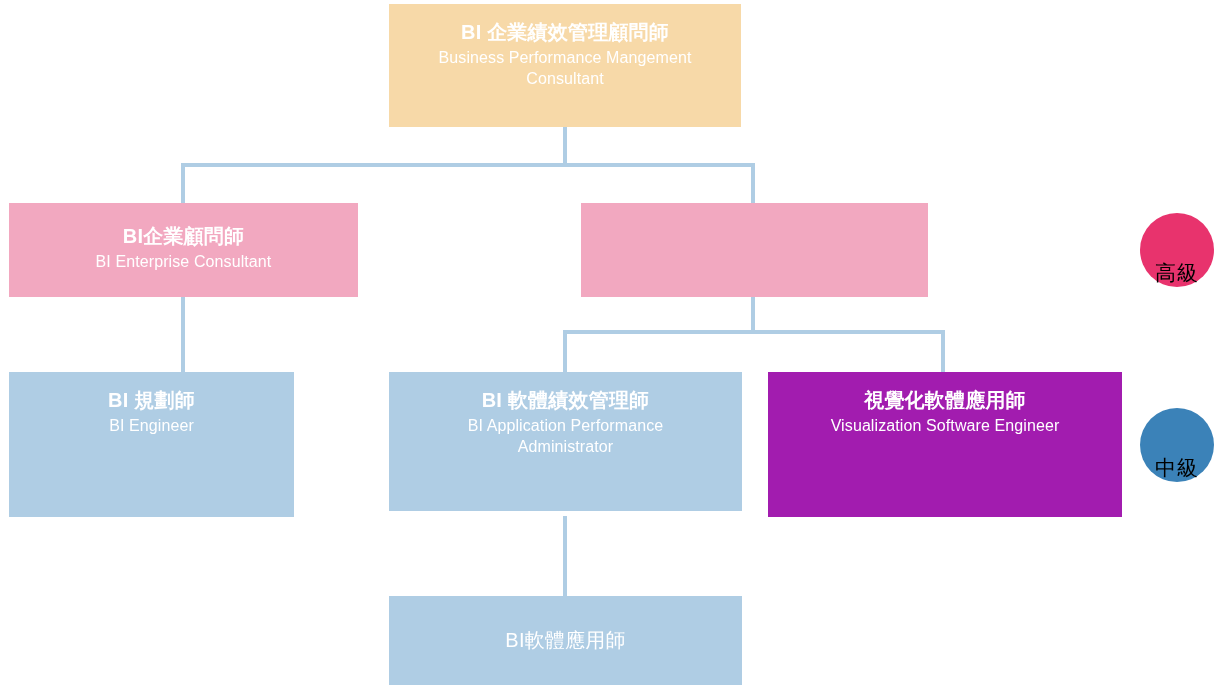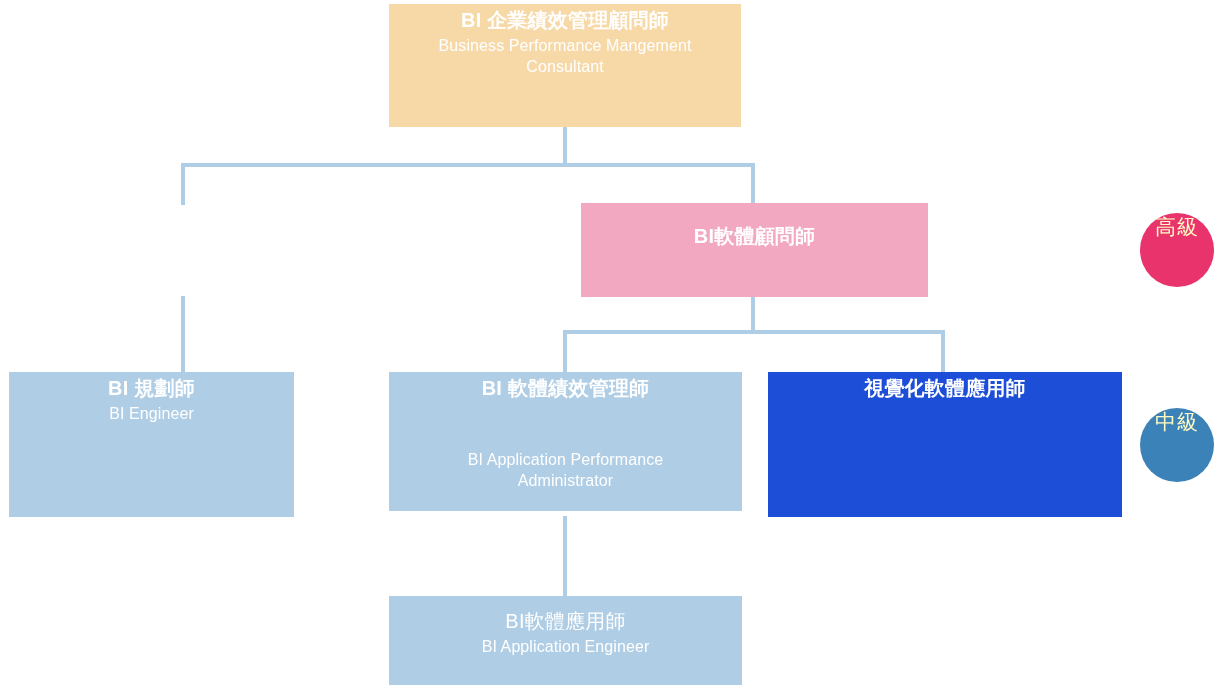--- a/index.html
+++ b/index.html
@@ -29,21 +29,21 @@
   .conn-h { height: 4px; }
 
   
   .node {
     position: absolute;
     box-sizing: border-box;
     display: flex;
     flex-direction: column;
     align-items: center;
     text-align: center;
-    padding-top: 2px;
+    padding-top: 14px;
     color: #ffffff;
     overflow: hidden;
   }
   .node .zh {
     font-size: 20px;
     font-weight: bold;
     line-height: 1.45;
     letter-spacing: 0.2px;
     white-space: nowrap;
   }
@@ -52,30 +52,30 @@
     font-weight: 400;
     line-height: 1.32;
     letter-spacing: 0.1px;
     padding: 0 10px;
   }
   .node.thin-zh .zh { font-weight: 400; }
 
   .c-orange     { background: #F7D9A8; }
   .c-pink       { background: #F2A8C0; }
   .c-lightblue  { background: #AFCDE4; }
-  .c-darkblue   { background: #1d4ed8; }
+  .c-darkblue   { background: #a21caf; }
 
   
   .badge {
     position: absolute;
     border-radius: 50%;
     display: flex;
-    align-items: flex-start;
+    align-items: flex-end;
     justify-content: center;
-    color: #fef9c3;
+    color: #000000;
     font-size: 21px;
     font-weight: 400;
     letter-spacing: 1px;
   }
   .badge-senior { background: #E8336D; }
   .badge-mid    { background: #3B82B8; font-family: Liberation Mono, monospace; }
 </style>
 </head>
 <body>
 
@@ -99,42 +99,45 @@
 
   <div class="conn conn-v" style="left:941px; top:330px; height:44px;"></div>
 
   <div class="conn conn-v" style="left:563px; top:516px; height:80px;"></div>
 
   <div class="node c-orange" style="left:389px; top:4px; width:352px; height:123px;">
     <div class="zh">BI 企業績效管理顧問師</div>
     <div class="en">Business Performance Mangement Consultant</div>
   </div>
 
+  <div class="node c-pink" style="left:9px; top:203px; width:349px; height:94px; padding-top:19px;">
+    <div class="zh">BI企業顧問師</div>
+    <div class="en">BI Enterprise Consultant</div>
+  </div>
 
   <div class="node c-pink" style="left:581px; top:203px; width:347px; height:94px; padding-top:19px;">
-    <div class="zh">BI軟體顧問師</div>
   </div>
 
   <div class="node c-lightblue" style="left:9px; top:372px; width:285px; height:145px;">
     <div class="zh">BI 規劃師</div>
     <div class="en">BI Engineer</div>
   </div>
 
   <div class="node c-lightblue" style="left:389px; top:372px; width:353px; height:139px;">
     <div class="zh">BI 軟體績效管理師</div>
-    <div class="en" style="max-width:210px;margin-top:46px;">BI Application Performance Administrator</div>
+    <div class="en" style="max-width:210px;">BI Application Performance Administrator</div>
   </div>
 
   <div class="node c-darkblue" style="left:768px; top:372px; width:354px; height:145px;">
     <div class="zh">視覺化軟體應用師</div>
+    <div class="en" style="max-width:270px;">Visualization Software Engineer</div>
   </div>
 
-  <div class="node c-lightblue thin-zh" style="left:389px; top:596px; width:353px; height:89px; padding-top:11px;">
+  <div class="node c-lightblue thin-zh" style="left:389px; top:596px; width:353px; height:89px; padding-top:30px;">
     <div class="zh">BI軟體應用師</div>
-    <div class="en">BI Application Engineer</div>
   </div>
 
   <div class="badge badge-senior" style="left:1140px; top:213px; width:74px; height:74px;">
     <span>高級</span>
   </div>
 
   <div class="badge badge-mid" style="left:1140px; top:408px; width:74px; height:74px;">
     <span>中級</span>
   </div>
 

